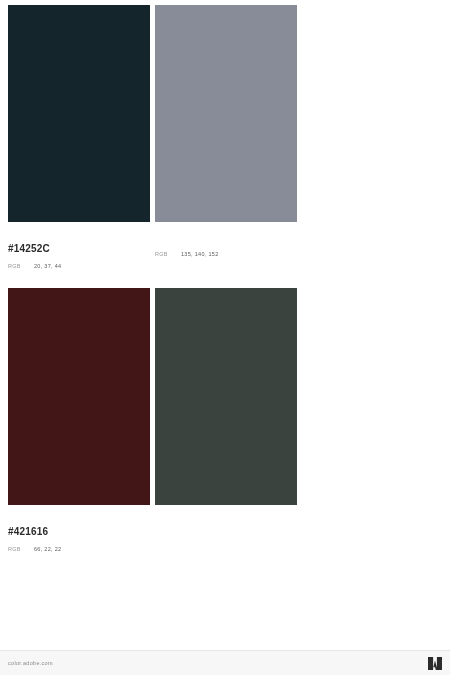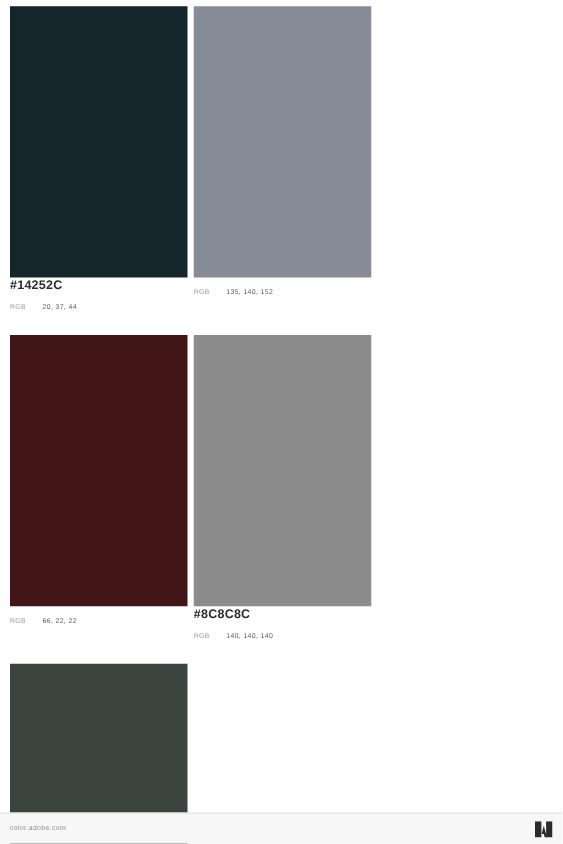--- a/index.html
+++ b/index.html
@@ -45,21 +45,21 @@
   }
 
   .swatch-chip {
     width: 100%;
     height: 217px;
     display: block;
     box-sizing: border-box;
   }
 
   .swatch-meta {
-    padding-top: 1px;
+    padding-top: 21px;
   }
 
   .swatch-hex {
     font-size: 10px;
     font-weight: bold;
     color: #2b2b2b;
     letter-spacing: 0.2px;
     line-height: 12px;
     display: block;
   }
@@ -134,33 +134,24 @@
         <div class="swatch-meta">
           <div class="swatch-rgb-row">
             <span class="rgb-tag">RGB</span>
             <span class="rgb-values">135, 140, 152</span>
           </div>
         </div>
       </div>
       <div class="swatch-cell">
         <div class="swatch-chip" style="background: rgb(66, 22, 22);"></div>
         <div class="swatch-meta">
+          <span class="swatch-hex">#421616</span>
           <div class="swatch-rgb-row">
             <span class="rgb-tag">RGB</span>
             <span class="rgb-values">66, 22, 22</span>
-          </div>
-        </div>
-      </div>
-      <div class="swatch-cell">
-        <div class="swatch-chip" style="background: rgb(140, 140, 140);"></div>
-        <div class="swatch-meta">
-          <span class="swatch-hex">#8C8C8C</span>
-          <div class="swatch-rgb-row">
-            <span class="rgb-tag">RGB</span>
-            <span class="rgb-values">140, 140, 140</span>
           </div>
         </div>
       </div>
       <div class="swatch-cell">
         <div class="swatch-chip" style="background: rgb(58, 67, 62);"></div>
       </div>
     </div>
 </div>
 
 <div id="page-footer">

